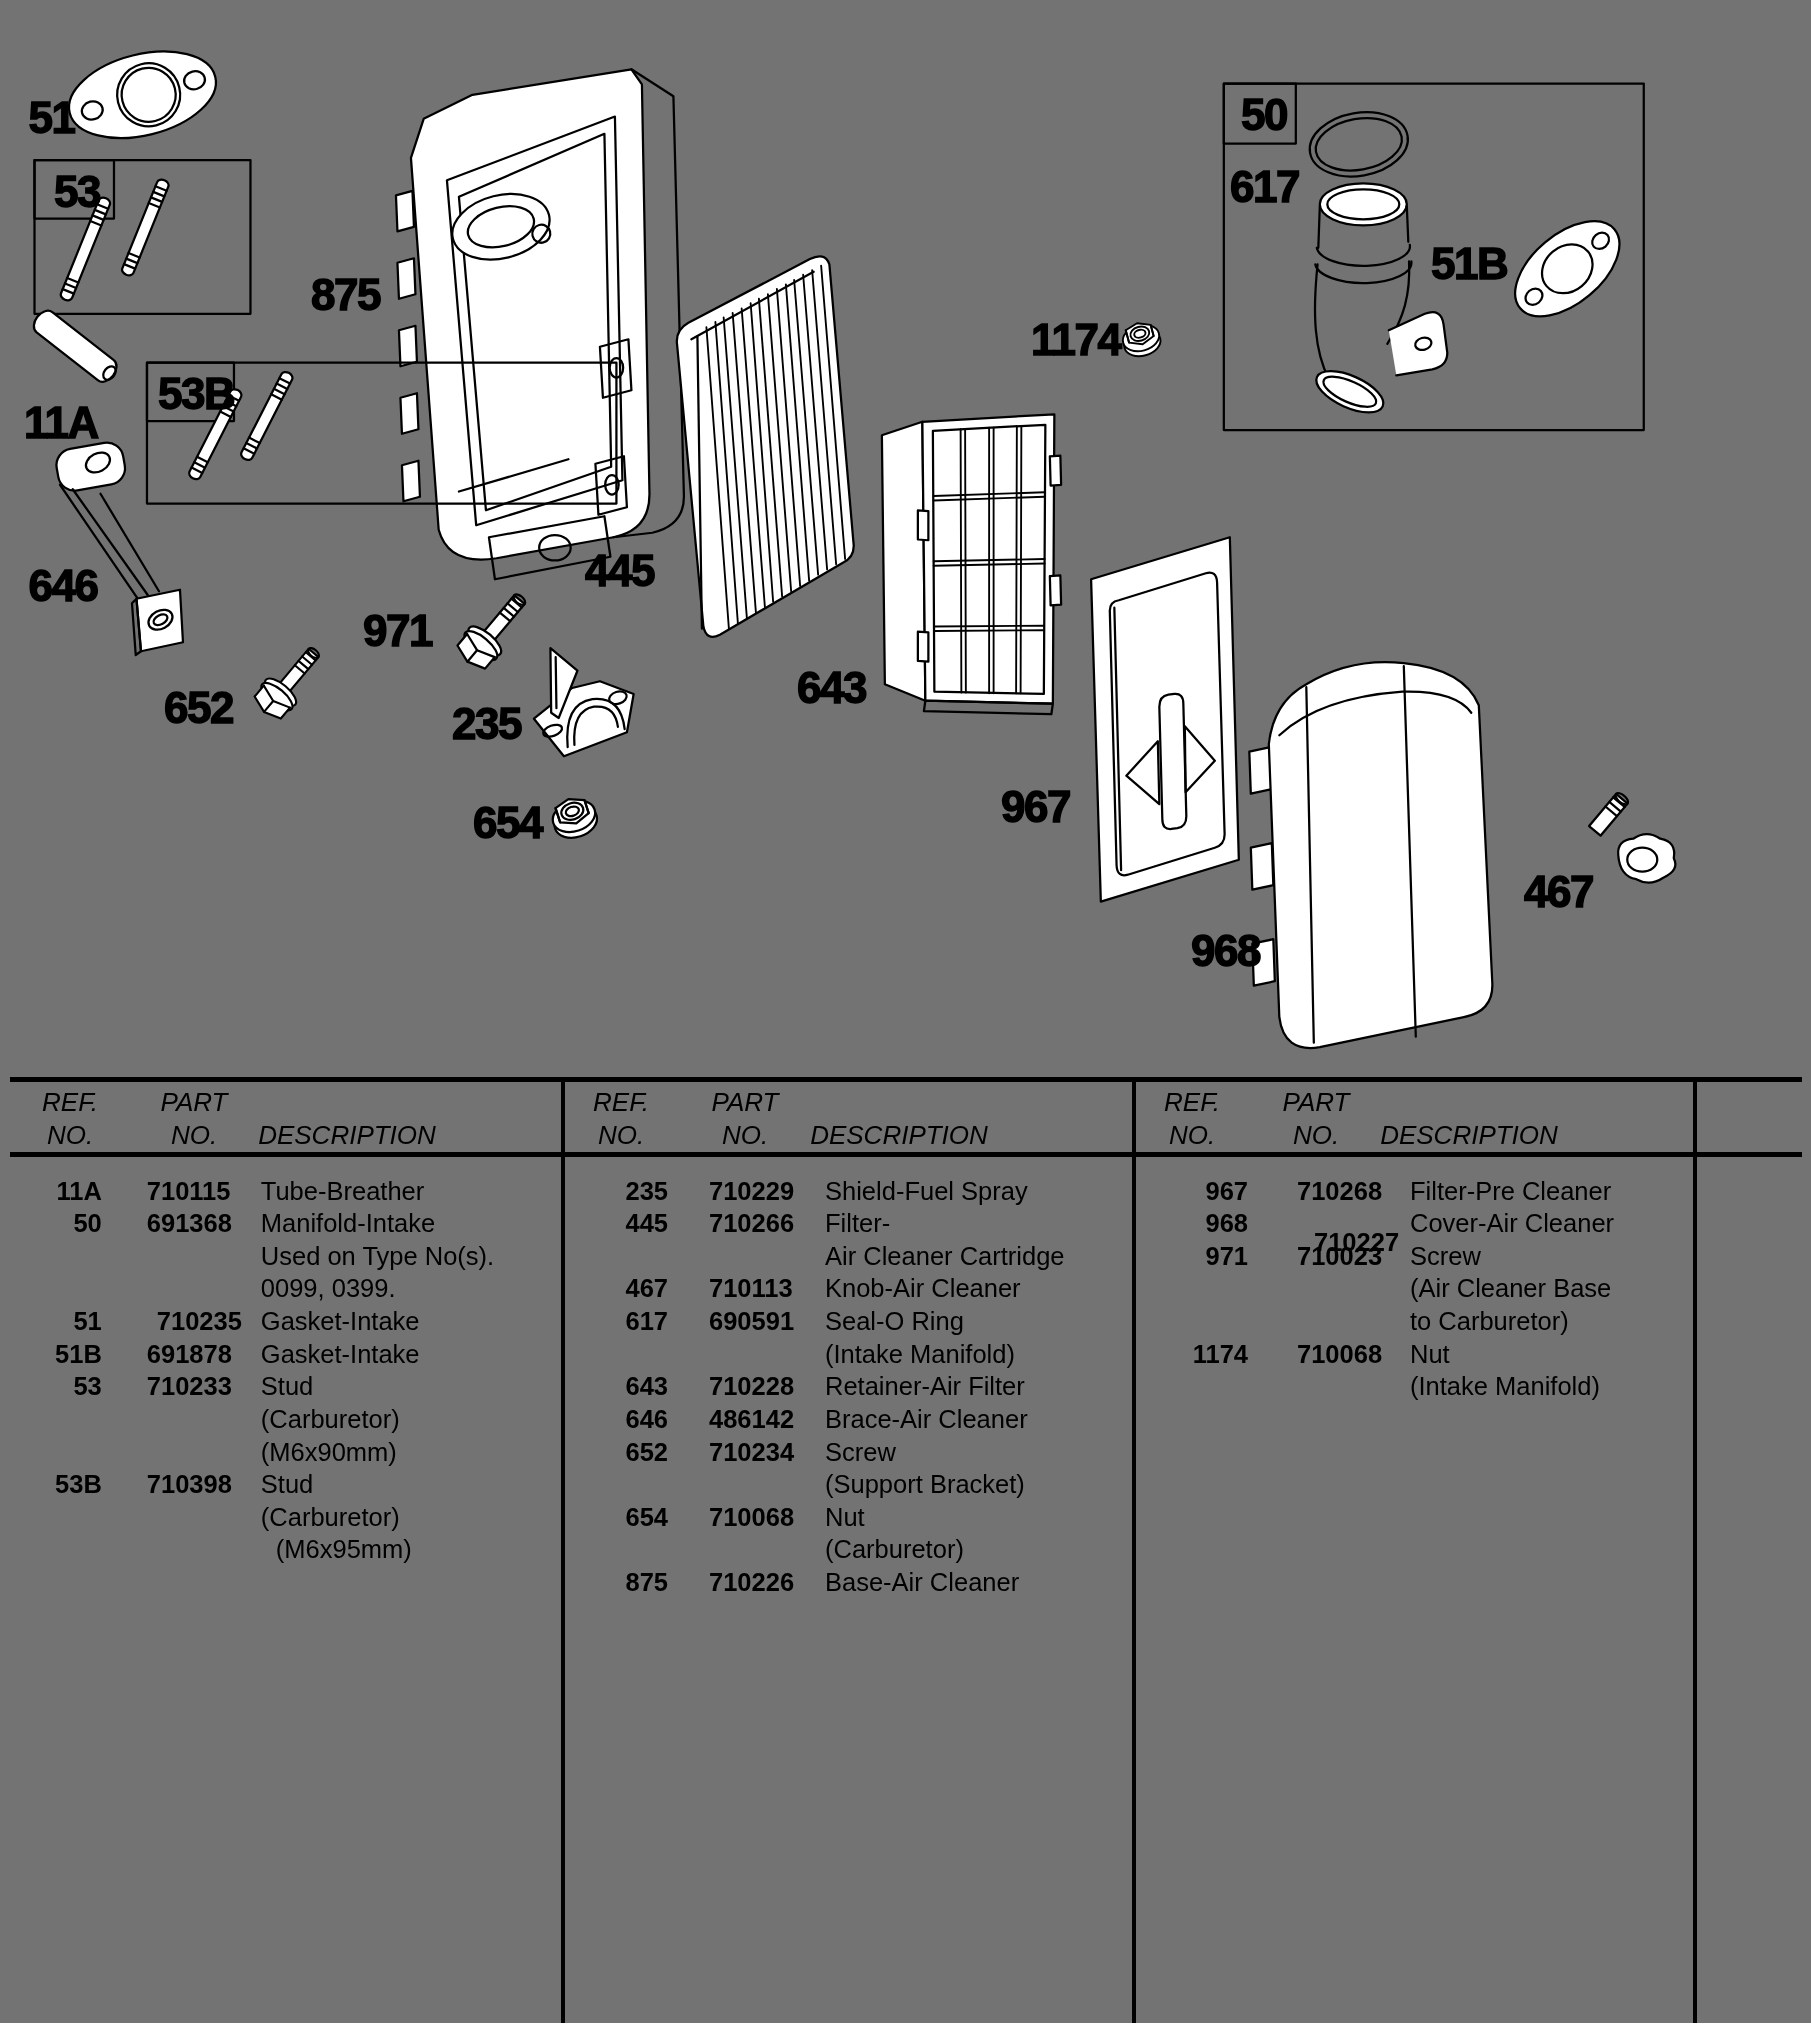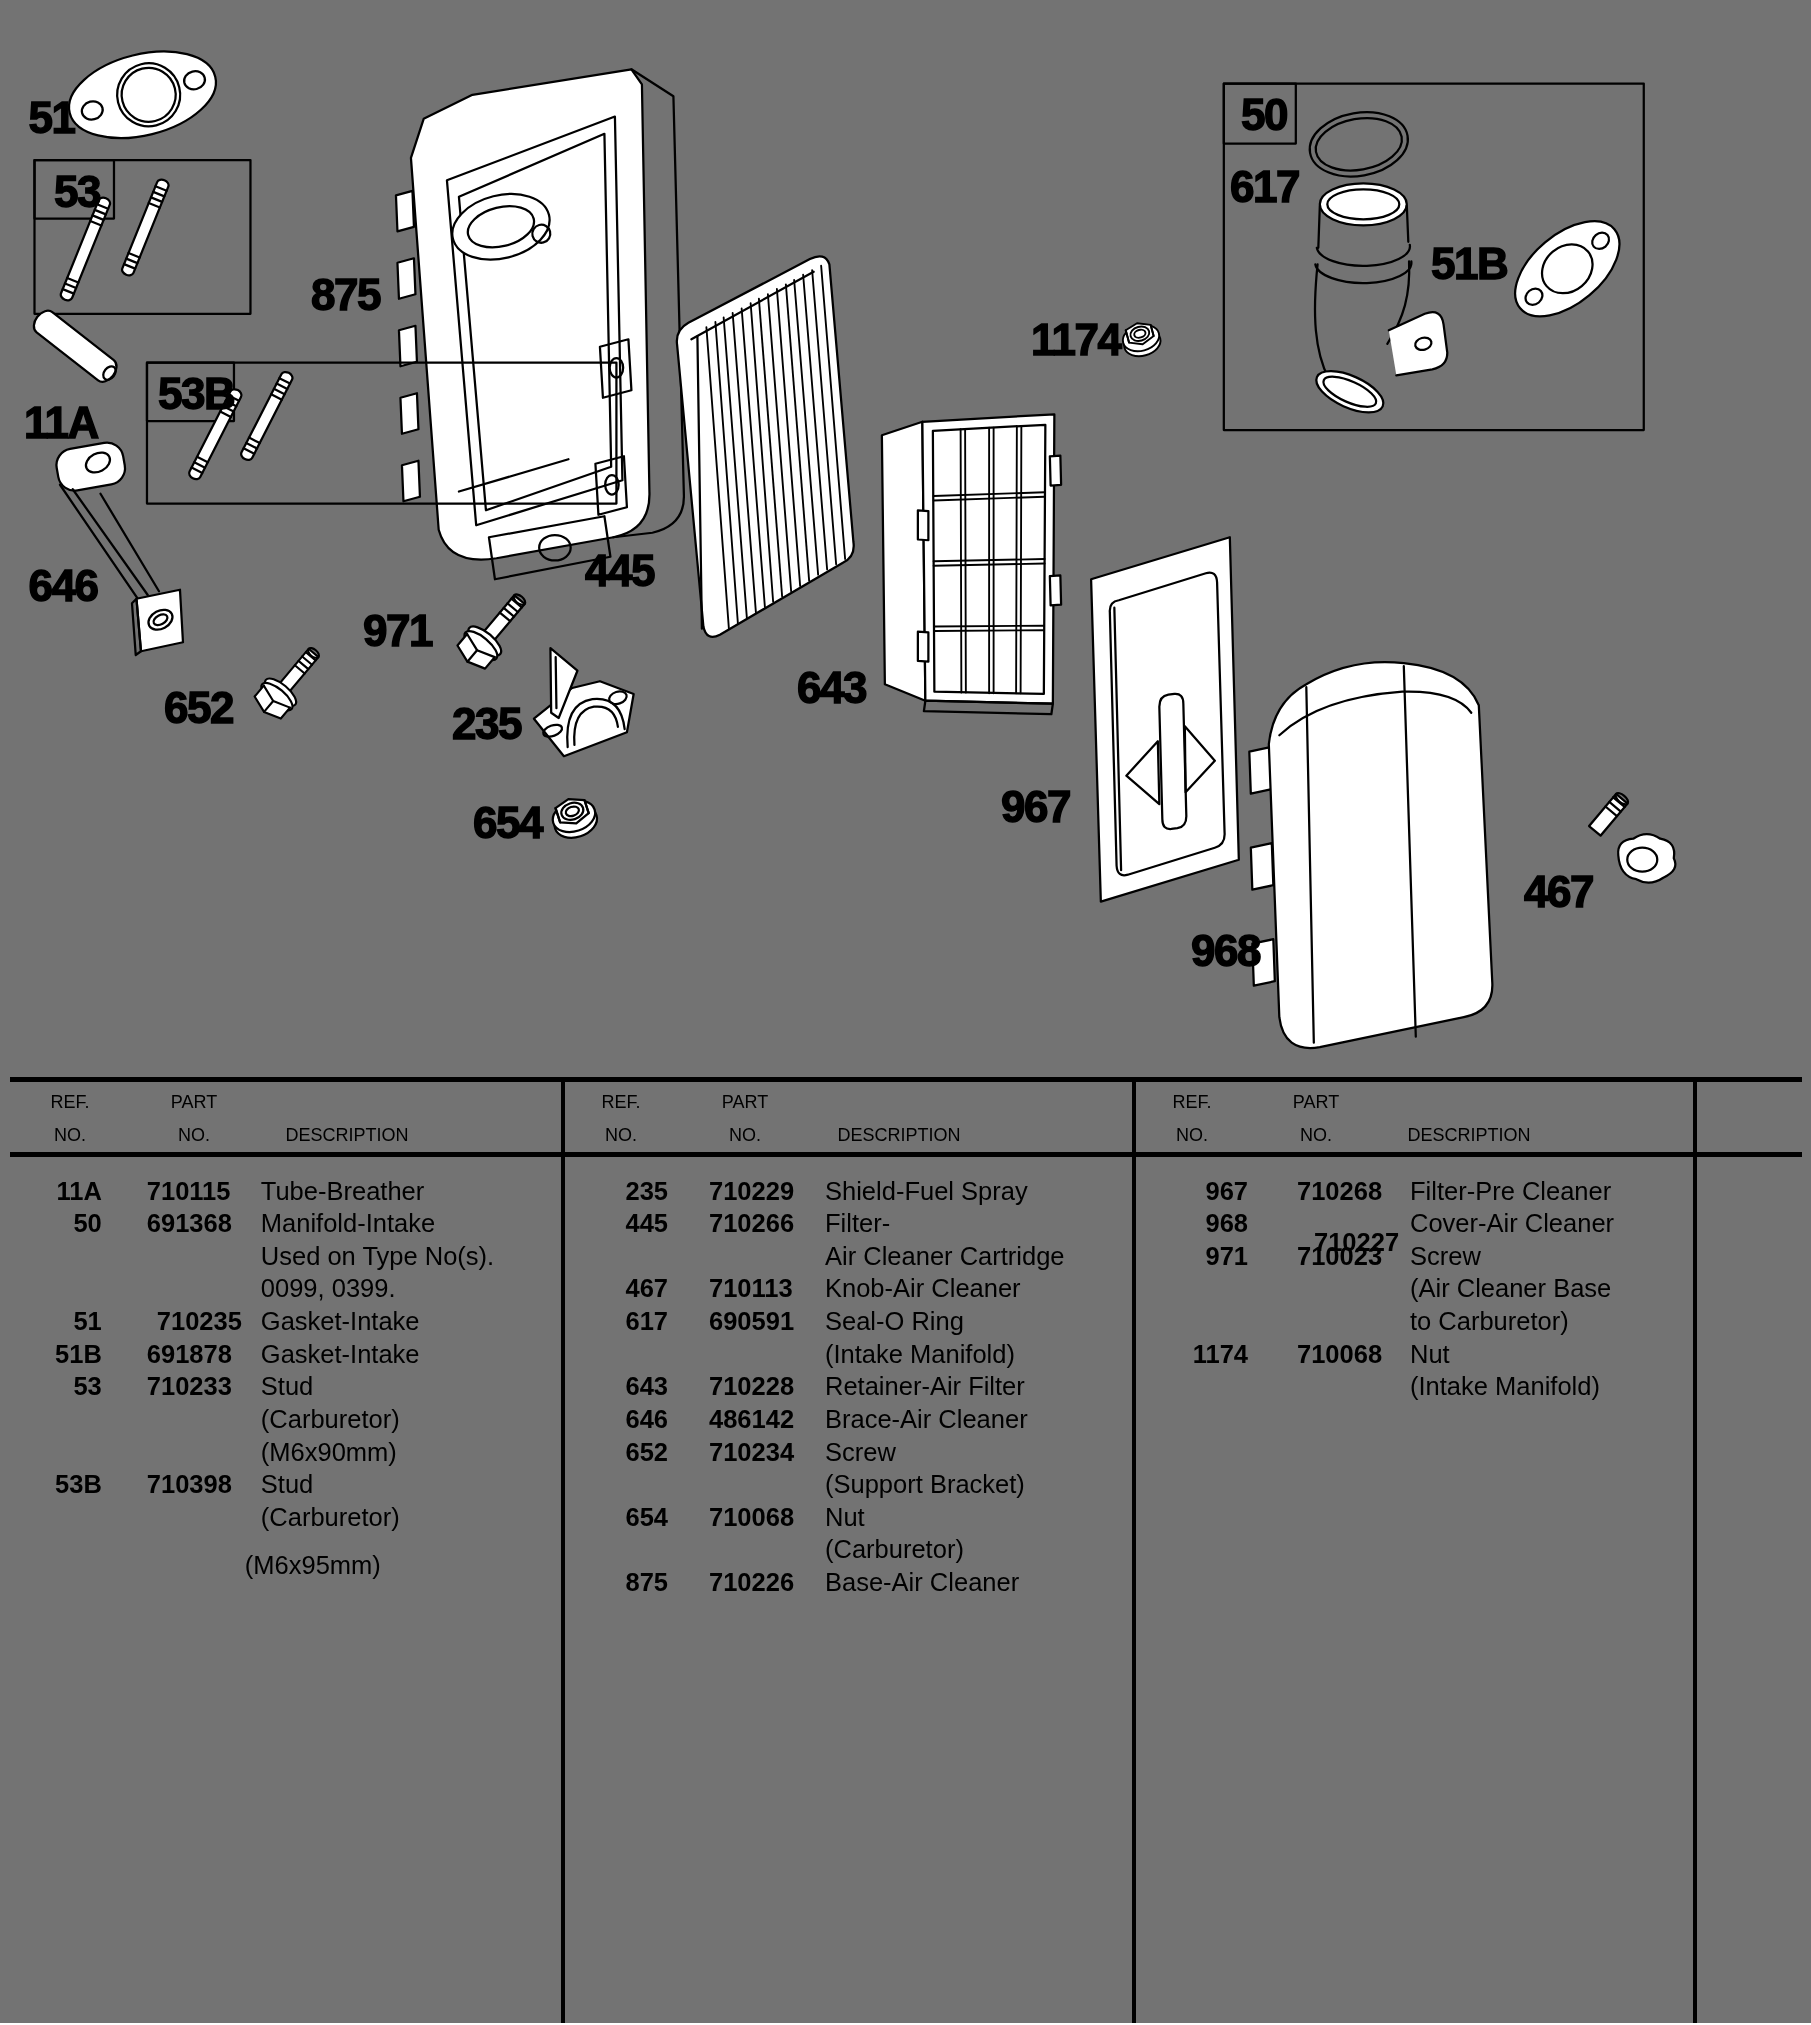--- a/index.html
+++ b/index.html
@@ -3,22 +3,22 @@
 <meta charset="utf-8">
 <style>
   html,body{margin:0;padding:0;background:#fff;}
   .stage{position:relative;width:1811px;height:2023px;background:#737373;overflow:hidden;
          font-family:"Liberation Sans", sans-serif;color:#000;}
   svg{position:absolute;left:0;top:0;}
   .part-label{position:absolute;font-size:44px;font-weight:700;letter-spacing:-1.5px;
               line-height:1;color:#000;-webkit-text-stroke:1.4px #000;white-space:nowrap;}
   
   .rule{position:absolute;background:#000;}
-  .tbl-head-line{position:absolute;font-size:18px;line-height:33px;white-space:nowrap;
-                 transform:translateX(-50%);}
+  .tbl-head-line{position:absolute;font-size:26px;line-height:33px;white-space:nowrap;
+                 transform:translateX(-50%);font-style:italic;}
   .tbl-line{position:absolute;height:33px;font-size:25.5px;line-height:33px;}
   .tbl-ref{position:absolute;top:0;left:0;text-align:right;font-weight:700;}
   .tbl-part{position:absolute;top:0;font-weight:700;}
   .tbl-desc{position:absolute;top:0;font-weight:400;white-space:nowrap;}
 </style>
 </head>
 <body>
 
 <div class="stage">
 
@@ -373,21 +373,21 @@
         </div>
         <div class="tbl-line" style="left: 9.8px; top: 1468px; width: 548px;">
           <span class="tbl-ref" style="width: 92px;">53B</span>
           <span class="tbl-part" style="left: 137px;">710398</span>
           <span class="tbl-desc" style="left: 251px;">Stud</span>
         </div>
         <div class="tbl-line" style="left: 9.8px; top: 1501px; width: 548px;">
           <span class="tbl-desc" style="left: 251px;">(Carburetor)</span>
         </div>
         <div class="tbl-line" style="left: 9.8px; top: 1533px; width: 548px;">
-          <span class="tbl-desc" style="left: 235px; margin-top: 16px;">(M6x95mm)</span>
+          <span class="tbl-desc" style="left: 266px;">(M6x95mm)</span>
         </div>
         <div class="tbl-head-line" style="left: 621px; top: 1086px;">REF.</div>
         <div class="tbl-head-line" style="left: 621px; top: 1119px;">NO.</div>
         <div class="tbl-head-line" style="left: 745px; top: 1086px;">PART</div>
         <div class="tbl-head-line" style="left: 745px; top: 1119px;">NO.</div>
         <div class="tbl-head-line" style="left: 899px; top: 1119px;">DESCRIPTION</div>
         <div class="tbl-line" style="left: 561px; top: 1175px; width: 566px;">
           <span class="tbl-ref" style="width: 107px;">235</span>
           <span class="tbl-part" style="left: 148px;">710229</span>
           <span class="tbl-desc" style="left: 264px;">Shield-Fuel Spray</span>

